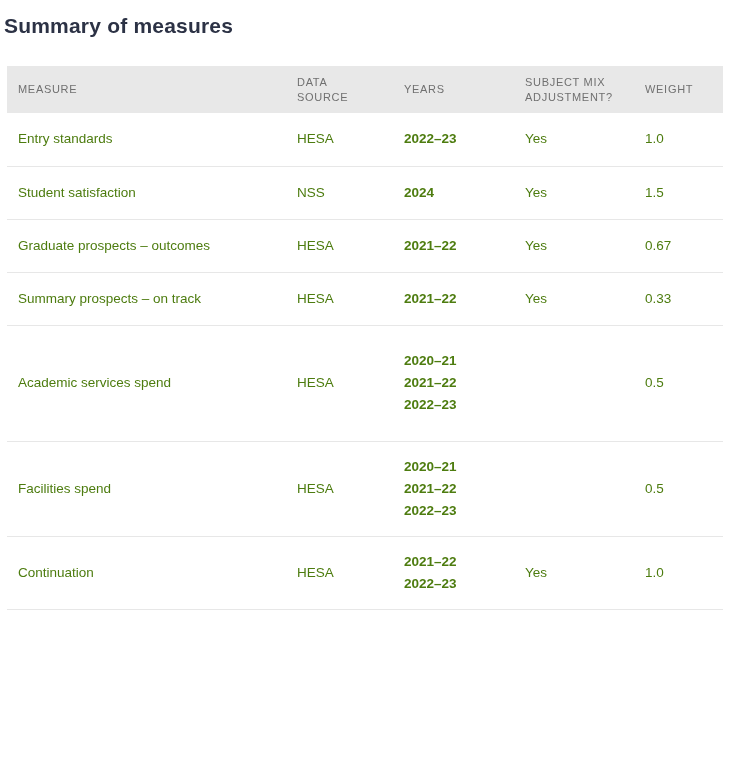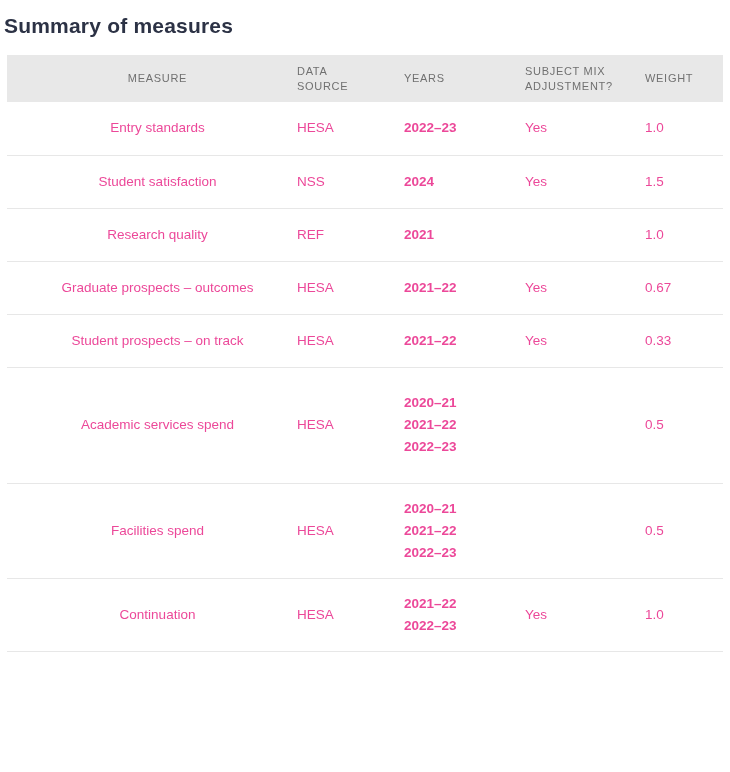--- a/index.html
+++ b/index.html
@@ -13,21 +13,21 @@
     width: 730px;
     min-height: 772px;
     padding: 0 7px;
   }
   .page-title {
     font-size: 21px;
     line-height: 26px;
     font-weight: 700;
     color: #2c3245;
     letter-spacing: 0.2px;
-    margin: 13px 0 16px -3px;
+    margin: 13px 0 27px -3px;
   }
   table.measures {
     width: 716px;
     border-collapse: collapse;
     table-layout: fixed;
   }
   col.c1 { width: 290px; }
   col.c2 { width: 107px; }
   col.c3 { width: 121px; }
   col.c4 { width: 120px; }
@@ -41,25 +41,24 @@
     text-align: left;
     vertical-align: middle;
     height: 47px;
     padding: 0;
     white-space: pre-line;
     line-height: 15px;
   }
   thead th:first-child,
   tbody td:first-child {
     padding-left: 11px;
-    text-align: center;
   }
   tbody td {
     font-size: 13.5px;
-    color: #ec4899;
+    color: #4d7c0f;
     border-bottom: 1px solid #e7e7e7;
     vertical-align: middle;
     padding: 0;
     line-height: 22px;
   }
   tr.h-std  { height: 53px;  }
   tr.h-y3a  { height: 116px; }
   tr.h-y3b  { height: 95px;  }
   tr.h-y2   { height: 73px; margin-top: 9px;  }
   td.years-cell { white-space: pre-line; font-weight: bold; }
@@ -99,35 +98,28 @@
         <td>1.0</td>
       </tr>
       <tr class="h-std">
         <td>Student satisfaction</td>
         <td>NSS</td>
         <td class="years-cell">2024</td>
         <td>Yes</td>
         <td>1.5</td>
       </tr>
       <tr class="h-std">
-        <td>Research quality</td>
-        <td>REF</td>
-        <td class="years-cell">2021</td>
-        <td></td>
-        <td>1.0</td>
-      </tr>
-      <tr class="h-std">
         <td>Graduate prospects – outcomes</td>
         <td>HESA</td>
         <td class="years-cell">2021–22</td>
         <td>Yes</td>
         <td>0.67</td>
       </tr>
       <tr class="h-std">
-        <td>Student prospects – on track</td>
+        <td>Summary prospects – on track</td>
         <td>HESA</td>
         <td class="years-cell">2021–22</td>
         <td>Yes</td>
         <td>0.33</td>
       </tr>
       <tr class="h-y3a">
         <td>Academic services spend</td>
         <td>HESA</td>
         <td class="years-cell">2020–21
 2021–22

